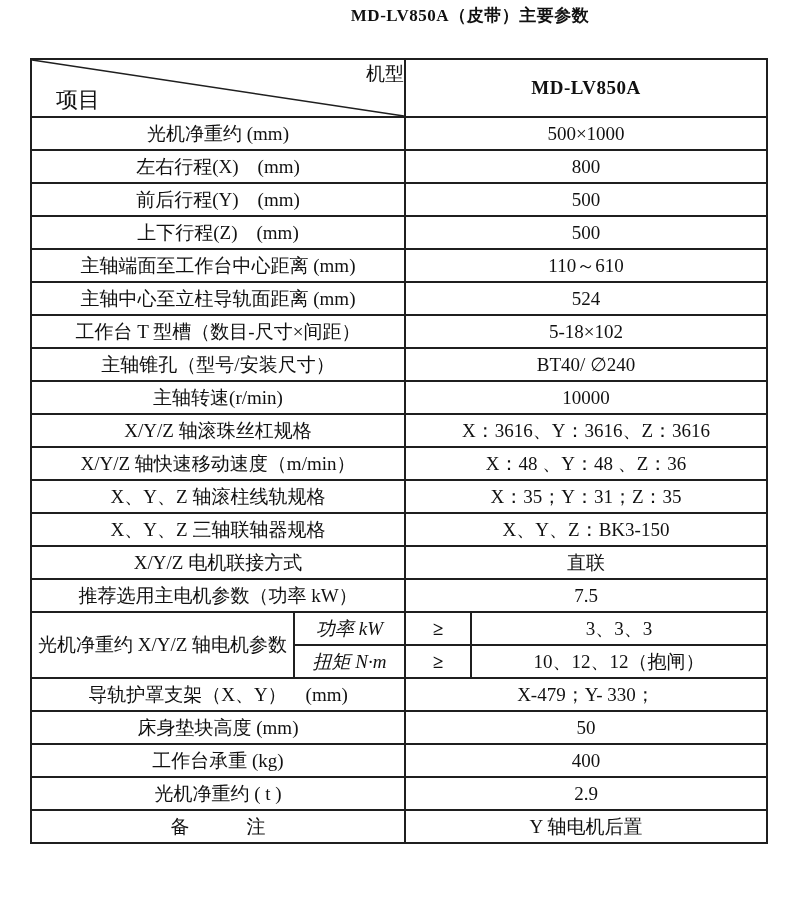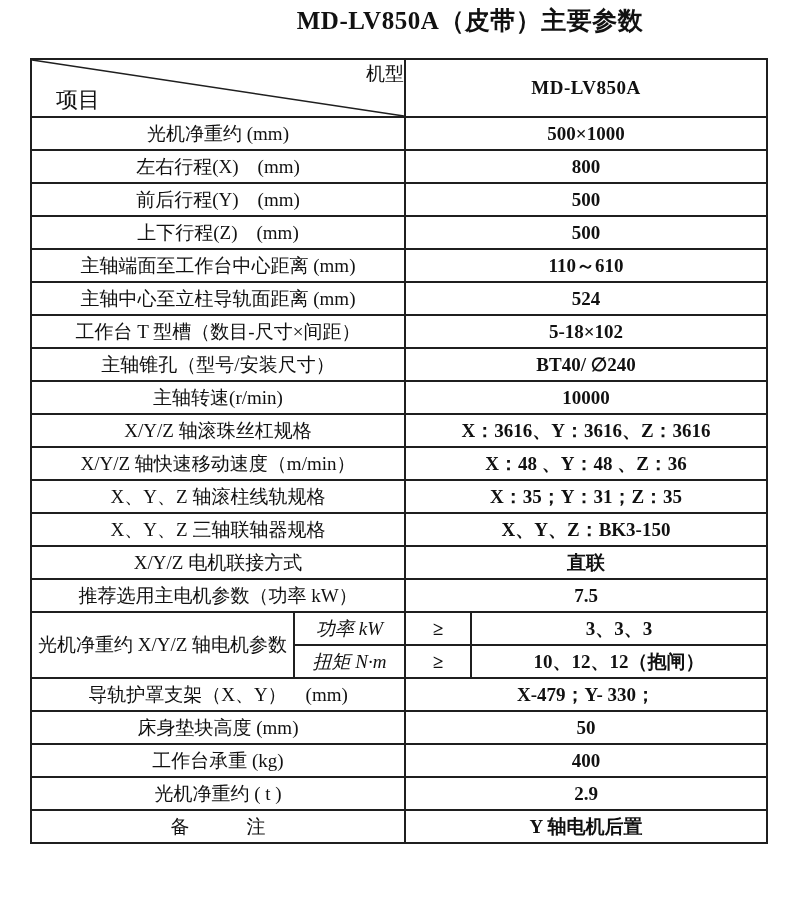--- a/index.html
+++ b/index.html
@@ -3,34 +3,34 @@
 <meta charset="utf-8">
 <style>
   html,body{margin:0;padding:0;}
   body{
     width:800px;height:903px;position:relative;background:#ffffff;
     font-family:"Liberation Serif","DejaVu Serif",serif;color:#111111;
     overflow:hidden;
   }
   .title{
     position:absolute;top:4px;left:140px;width:660px;
-    text-align:center;font-size:25px;font-weight:bold;letter-spacing:0.5px;
+    text-align:center;font-size:17px;font-weight:bold;letter-spacing:0.5px;
   }
   table.spec{
     position:absolute;left:30px;top:58px;width:736px;
     border-collapse:collapse;table-layout:fixed;
   }
   table.spec td{
     border:2px solid #1f1f1f;padding:0 2px;text-align:center;
     vertical-align:middle;font-size:19px;line-height:1.15;overflow:hidden;
   }
   tr.row{height:33px;}
   tr.header-row{height:58px;}
   td.label{font-weight:normal;}
-  td.value{font-weight:bold;margin-left:28px;}
+  td.value{font-weight:normal;margin-left:28px;}
   td.model{font-weight:bold;font-size:20px;letter-spacing:0.5px;}
   td.diag{position:relative;padding:0;}
   td.diag svg{position:absolute;left:0;top:0;width:100%;height:100%;display:block;}
   .diag-top{
     position:absolute;top:3px;left:0;width:100%;box-sizing:border-box;
     padding-left:72px;text-align:right;font-size:19px;
   }
   .diag-bottom{
     position:absolute;bottom:4px;left:24px;font-size:22px;
   }

